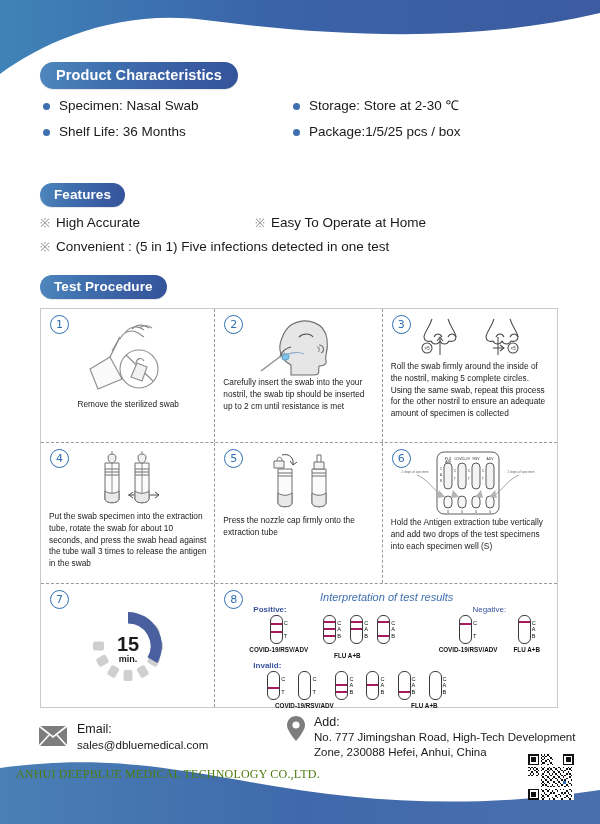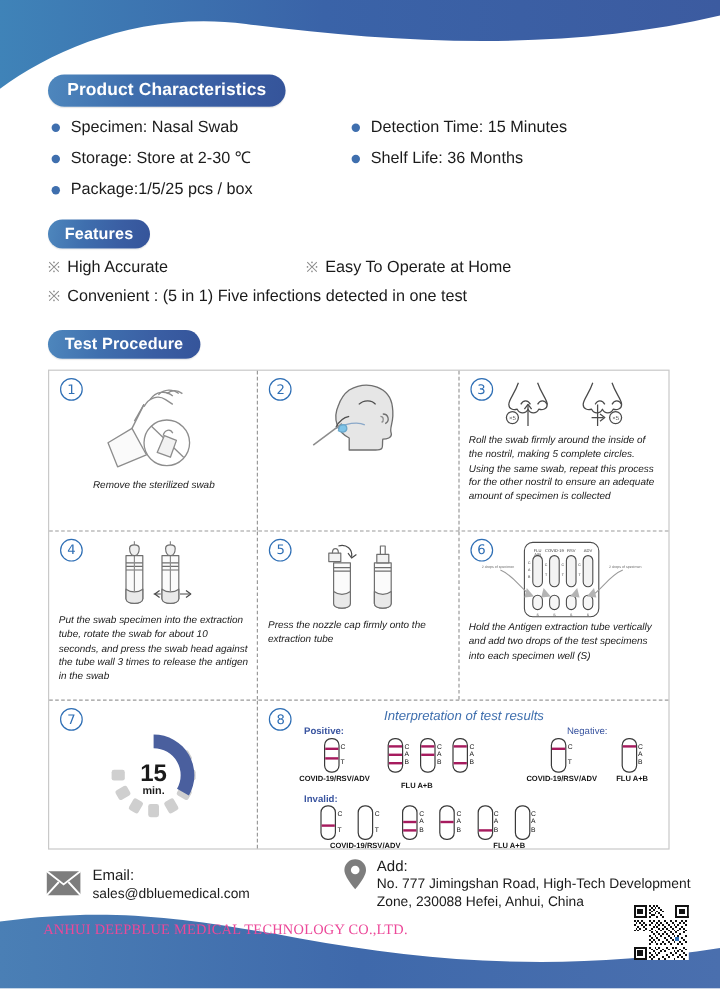--- a/index.html
+++ b/index.html
@@ -69,21 +69,21 @@
   .cell.c3{width:175px;}
   .cell.w7{width:175px;border-right:1px dashed #9a9a9a;}
   .cell.w8{width:343px;}
 
   .stepnum{
     width:17px;height:17px;border:1.2px solid #2f6fb5;border-radius:50%;
     color:#2f6fb5;font-size:11px;display:flex;align-items:center;justify-content:center;
     font-family:"DejaVu Sans",sans-serif;
     position:absolute;left:9px;top:6px;
   }
-  .cap{font-size:8.3px;line-height:1.42;color:#222;font-style:italic;}
+  .cap{font-size:8.3px;line-height:1.42;color:#222;}
   .cap.center{text-align:center;}
   .art{display:flex;align-items:center;justify-content:center;}
 
   
   .interp-title{
     text-align:center;color:#3f6fae;font-size:11px;margin:1px 0 2px 0;font-style:italic;
   }
   .lbl-pos{color:#3a55a0;font-weight:bold;font-size:8px;}
   .lbl-neg{color:#3a55a0;font-weight:normal;font-size:8px;}
   .lbl-inv{color:#3a55a0;font-weight:bold;font-size:8px;}
@@ -99,21 +99,21 @@
          display:flex;flex-direction:column;font-family:"Liberation Sans",sans-serif;}
   .tag{font-size:6.3px;font-weight:bold;color:#111;margin-top:2px;white-space:nowrap;}
 
   
   .footer{position:absolute;left:0;top:714px;width:600px;z-index:4;}
   .fc{display:flex;align-items:center;padding-left:38px;}
   .fblock{display:flex;align-items:flex-start;}
   .ftxt{font-size:11.5px;line-height:1.3;color:#1b1b1b;}
   .ftxt .hd{font-size:12.5px;}
   .company{
-    padding-left:36px;margin-top:7px;font-size:12px;letter-spacing:.2px;color:#ec4899;
+    padding-left:16px;margin-top:7px;font-size:12px;letter-spacing:.2px;color:#4d7c0f;
     font-family:"Liberation Serif",serif;
   }
   .qr{position:absolute;right:26px;top:40px;width:46px;height:46px;}
 </style>
 </head>
 <body>
 
 <div class="page">
 
   <svg class="topwave" viewBox="0 0 600 80" preserveAspectRatio="none">
@@ -137,24 +137,20 @@
     </defs>
     <path d="M0,30 C90,18 150,26 250,44 C360,64 470,72 600,52 L600,86 L0,86 Z" fill="url(#gbot)"></path>
   </svg>
 
   <div class="sec-chars">
     <div class="pill">Product Characteristics</div>
     <div class="chars-grid">
       <div class="li">
         <span class="dot"></span>
         <span class="txt">Specimen: Nasal Swab</span>
-      </div>
-      <div class="li">
-        <span class="dot"></span>
-        <span class="txt">Detection Time: 15 Minutes</span>
       </div>
       <div class="li">
         <span class="dot"></span>
         <span class="txt">Storage: Store at 2-30 ℃</span>
       </div>
       <div class="li">
         <span class="dot"></span>
         <span class="txt">Shelf Life: 36 Months</span>
       </div>
       <div class="li">
@@ -225,20 +221,21 @@
                 <path d="M44,32 c-5,1 -9,5 -11,9" stroke="#4f4f4f"></path>
                 <path d="M52,22 c4,-4 11,-4 14,0" stroke="#4f4f4f"></path>
                 <path d="M33,42 c8,-4 18,-6 24,-3" stroke="#8aa8c9"></path>
                 <path d="M14,56 L38,38" stroke="#8d8d8d" stroke-width="1.3"></path>
                 <path d="M36,40 c3,-2 6,-1 6,2 c0,3 -4,4 -7,2 z" fill="#7fc4e8" stroke="#6aa8cc"></path>
                 <path d="M72,30 c5,0 6,6 2,8" stroke="#6f6f6f"></path>
                 <path d="M70,32 c3,0 3,4 1,5" stroke="#8d8d8d"></path>
               </g>
             </svg>
           </div>
+          <div class="cap">Carefully insert the swab into the your nostril, the swab tip should be inserted up to 2 cm until resistance is met</div>
         </div>
 
         <div class="cell c3">
           <div class="stepnum">3</div>
           <div class="art" style="height:46px;">
             <svg width="120" height="46" viewBox="0 0 120 46">
               <g fill="none" stroke="#4a4a4a" stroke-width="1.05" stroke-linejoin="round">
 
                 <path d="M22,4 c-3,9 -8,14 -8,18 c0,4 4,5 7,4 c2,4 7,4 9,0 c2,4 7,4 9,0 c3,1 7,0 7,-4 c0,-4 -5,-9 -8,-18"></path>
                 <path d="M24,22 c2,-4 6,-4 8,0"></path>

